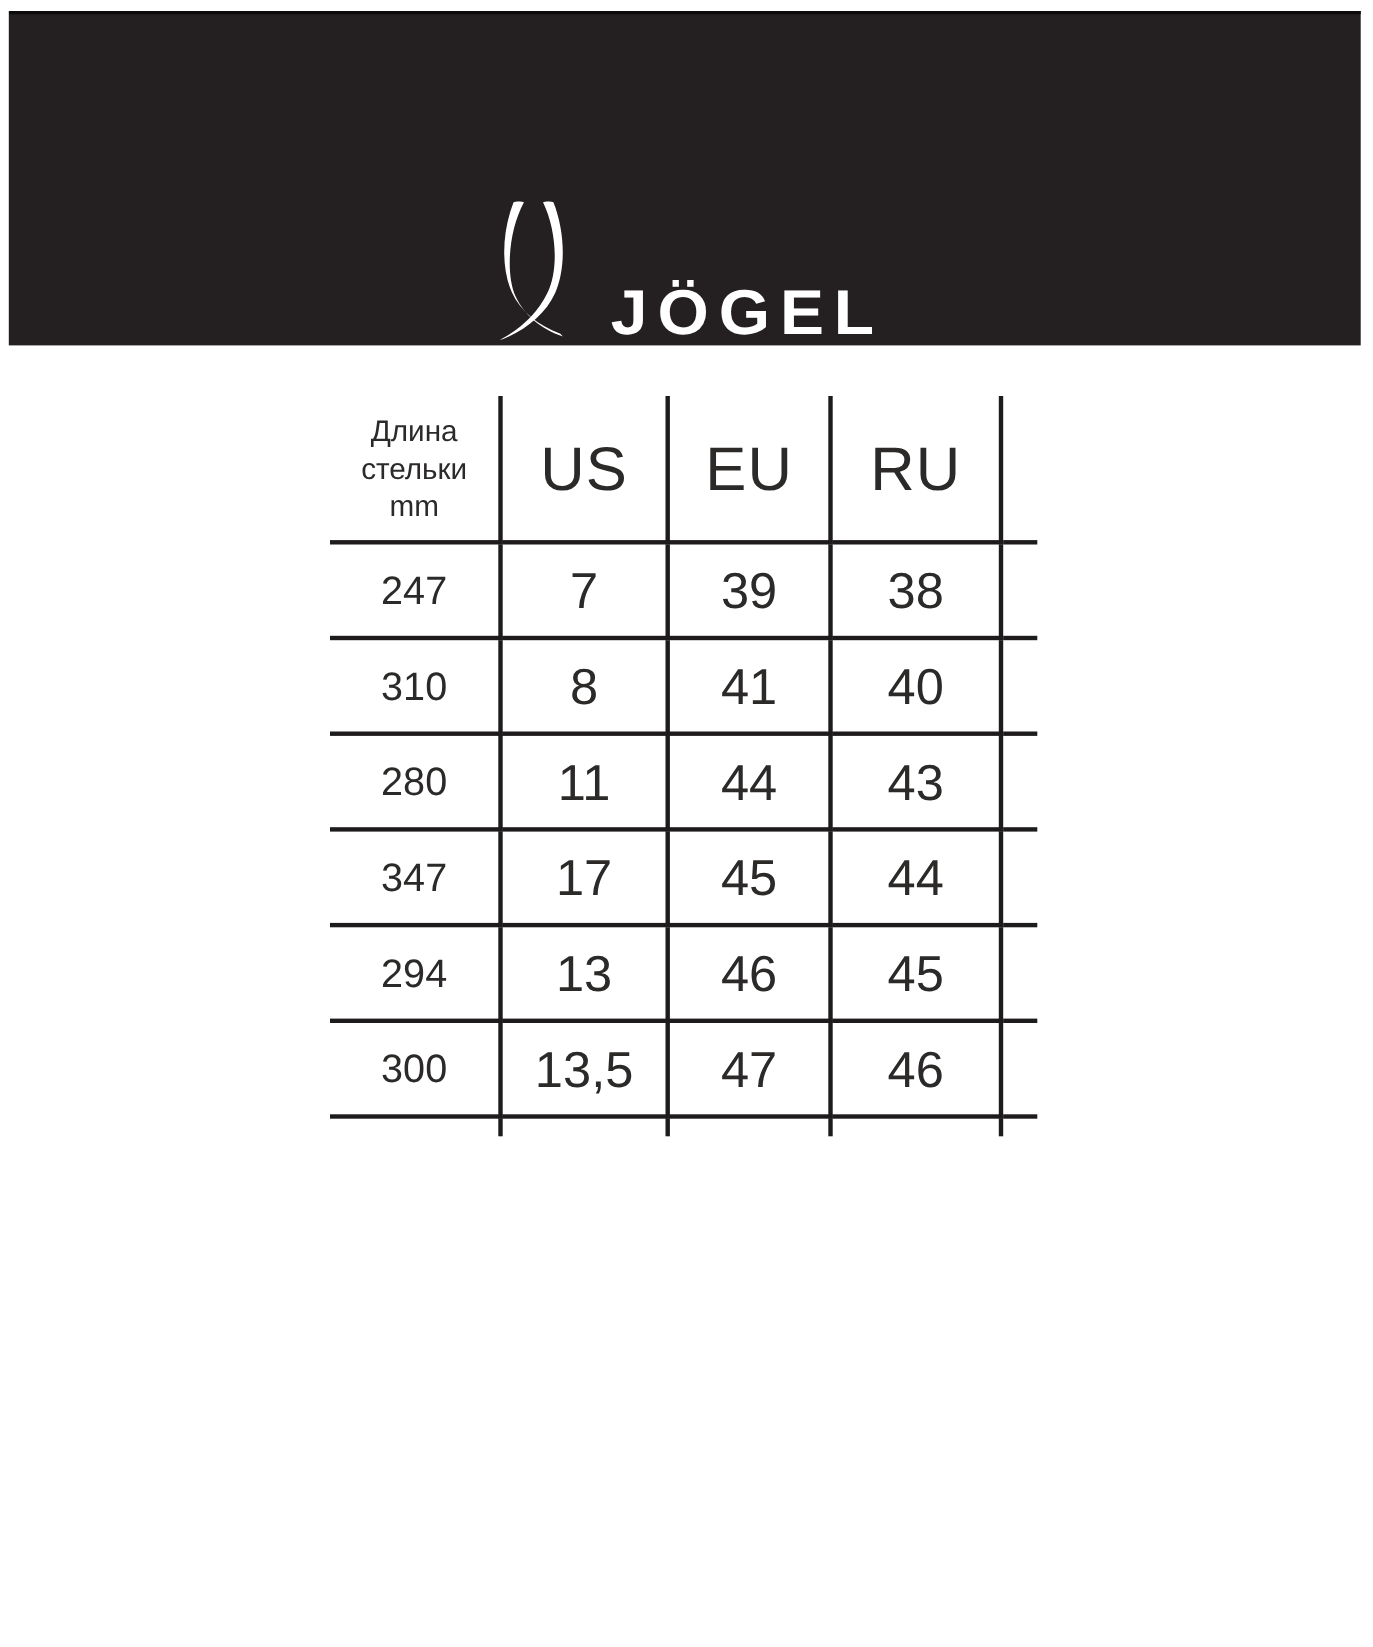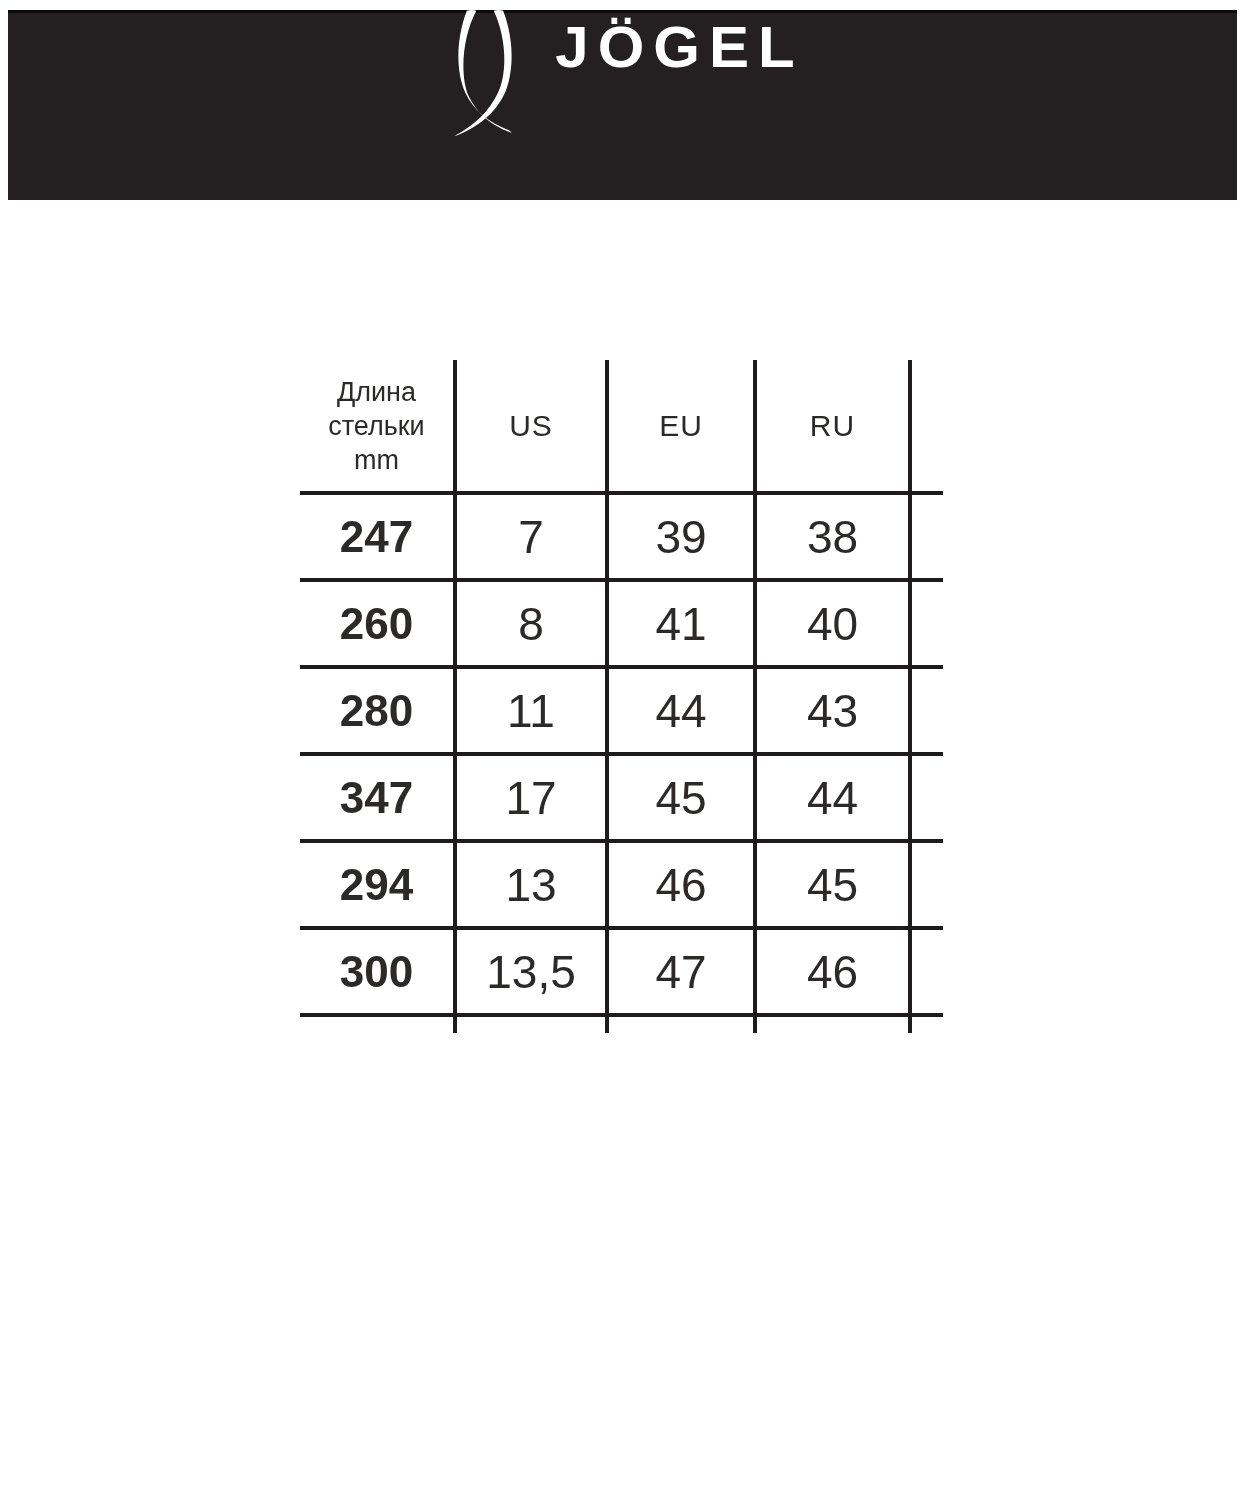--- a/index.html
+++ b/index.html
@@ -12,23 +12,23 @@
     width:1248px;height:1497px;
     background:#ffffff;
     position:relative;
     font-family:"Liberation Sans",sans-serif;
     color:var(--text);
     overflow:hidden;
   }
   
   .banner{
     position:absolute;left:8px;top:10px;
-    width:1229px;height:190px;
+    width:1229px;height:304px;
     background:var(--banner);
-    display:flex;align-items:flex-start;justify-content:center;
+    display:flex;align-items:flex-end;justify-content:center;
     gap:26px;
     box-shadow:inset 0 3px 0 #0c0a0b;
   }
   .emblem{display:block;}
   .logo-text{
     color:#ffffff;
     font-size:60px;
     font-weight:700;
     letter-spacing:9px;
     line-height:1;
@@ -56,26 +56,26 @@
   table.size tr.hr > *{
     border-bottom:4px solid var(--line);
   }
   tr.head{height:133px;}
   th.c1head{
     font-size:27px;
     font-weight:700;
     line-height:34px;
   }
   th.chead{
-    font-size:30px;
+    font-size:56px;
     font-weight:700;
     letter-spacing:1px;
   }
   tr.data{height:87px;font-size:46px;}
-  tr.data td.c1{font-weight:700;font-size:44px;}
+  tr.data td.c1{font-weight:400;font-size:36px;}
   tr.tail{height:18px;}
 </style>
 </head>
 <body>
 
 <div class="banner">
   <span class="emblem">
     <svg width="88" height="126" viewBox="0 0 100 160" xmlns="http://www.w3.org/2000/svg" aria-hidden="true">
 
       <path fill="#ffffff" d="M27,1
@@ -121,21 +121,21 @@
   </thead>
   <tbody>
       <tr class="data hr">
         <td class="c1">247</td>
         <td>7</td>
         <td>39</td>
         <td>38</td>
         <td></td>
       </tr>
       <tr class="data hr">
-        <td class="c1">260</td>
+        <td class="c1">310</td>
         <td>8</td>
         <td>41</td>
         <td>40</td>
         <td></td>
       </tr>
       <tr class="data hr">
         <td class="c1">280</td>
         <td>11</td>
         <td>44</td>
         <td>43</td>

